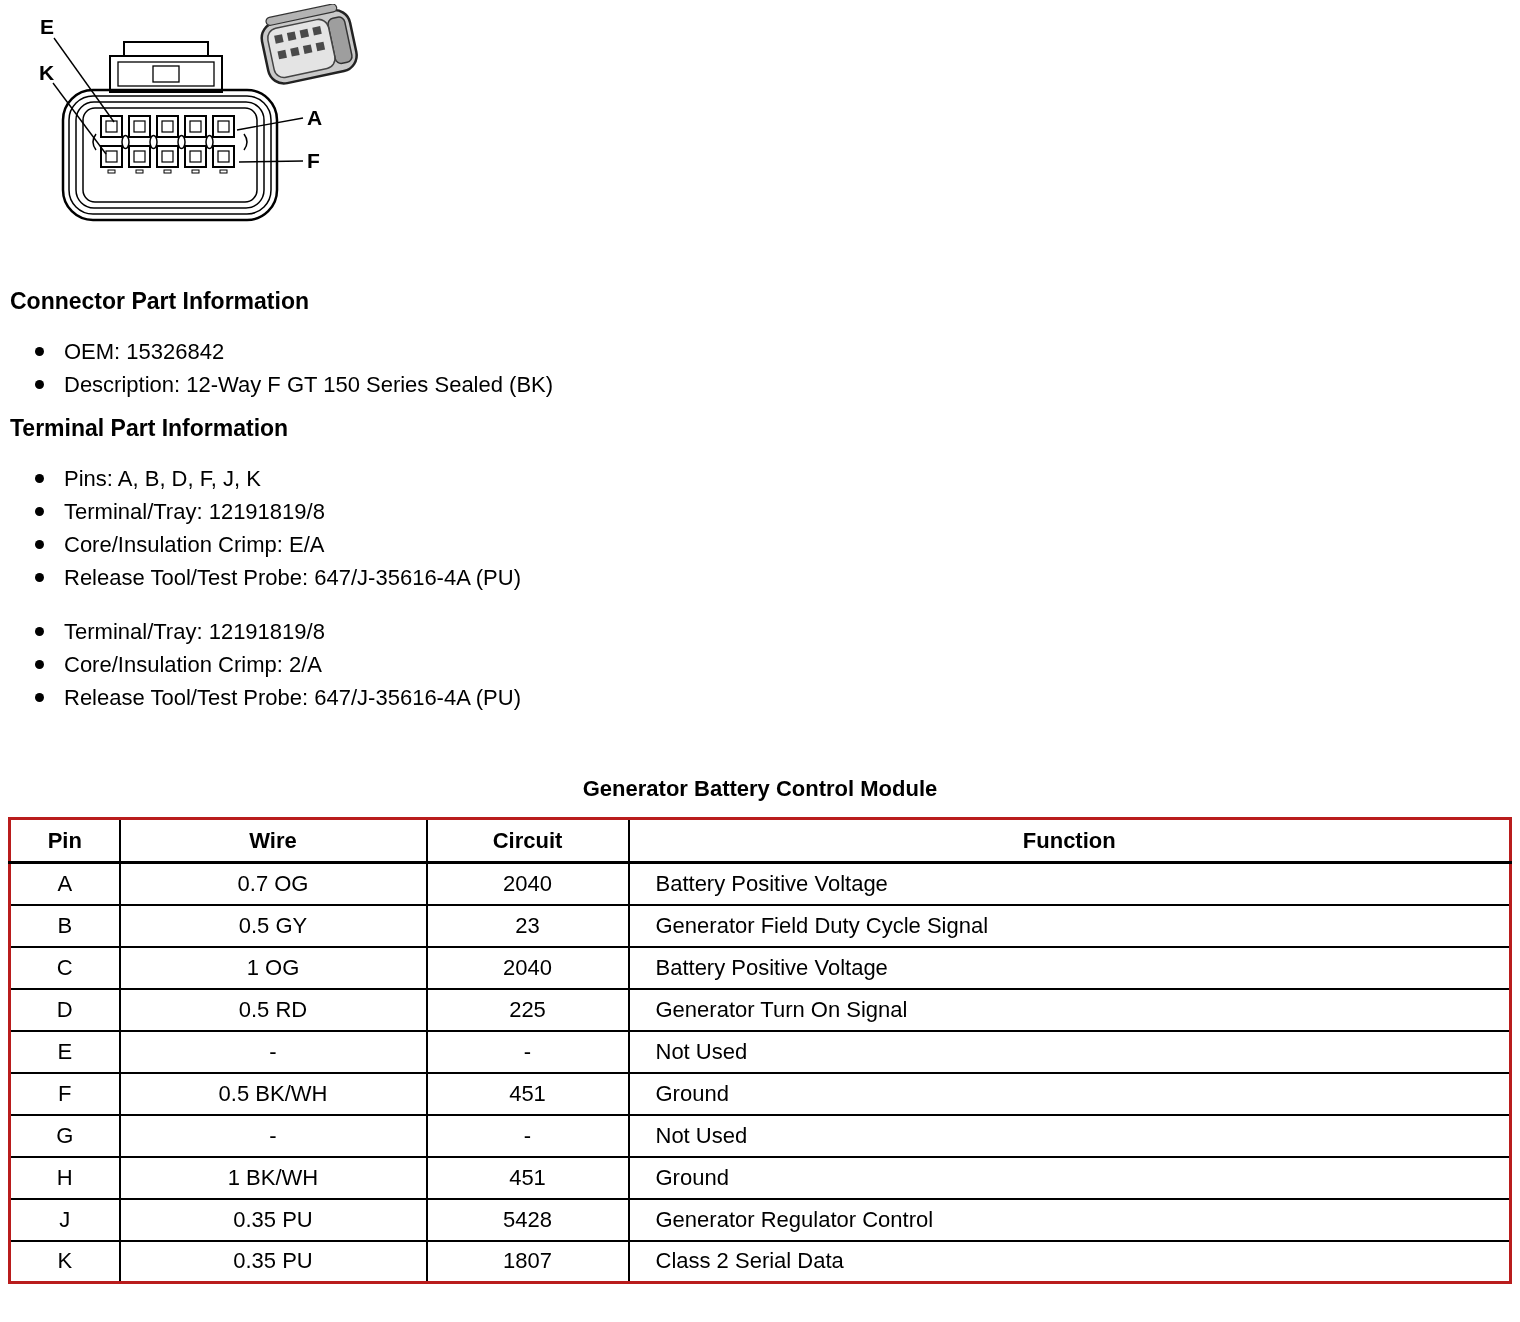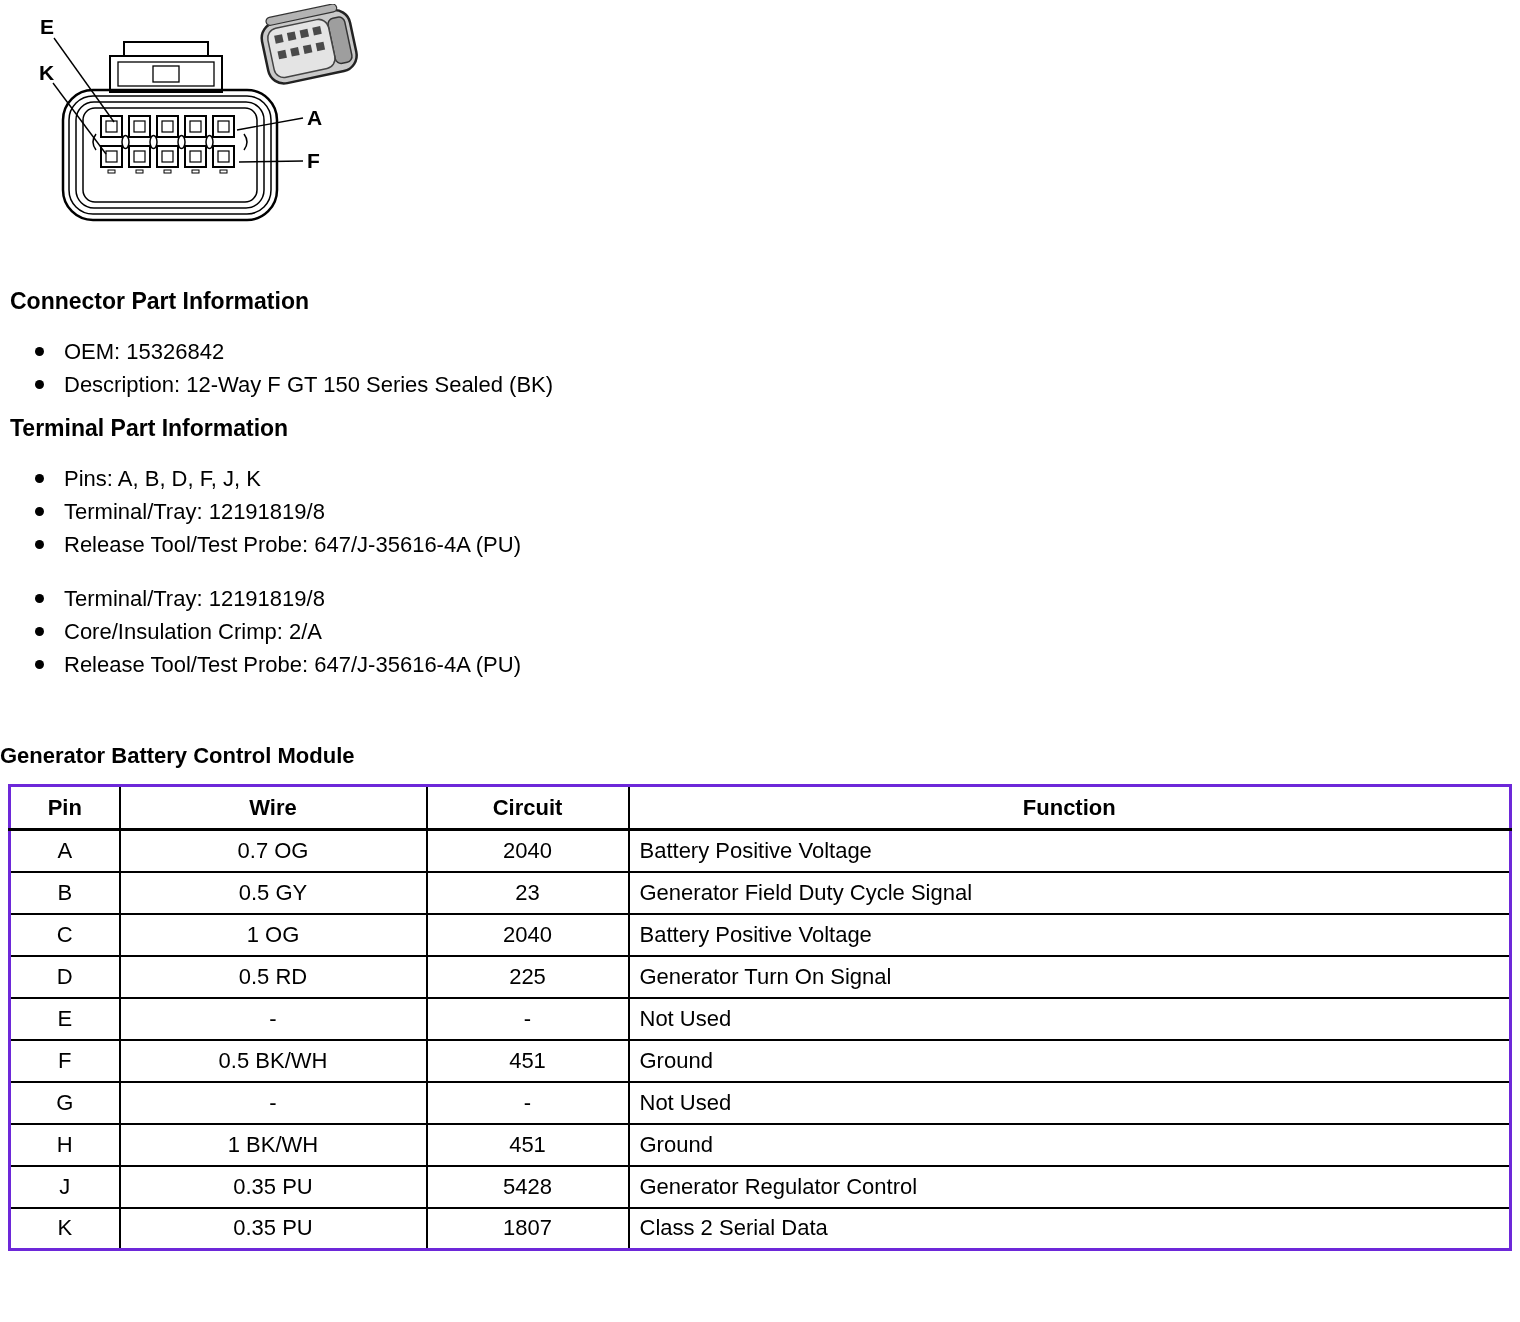--- a/index.html
+++ b/index.html
@@ -17,37 +17,37 @@
   .h-terminal { margin-top:14px; }
 
   ul.bullets { list-style:none; margin-top:21px; }
   ul.bullets li { position:relative; padding-left:64px; font-size:22px; line-height:33px; }
   ul.bullets li::before {
     content:""; position:absolute; left:35px; top:12px;
     width:9px; height:9px; border-radius:50%; background:#000;
   }
   ul.group2 { margin-top:21px; }
 
-  .table-title { margin-top:62px; font-size:22px; font-weight:bold; line-height:25px; }
+  .table-title { margin-top:62px; text-align:center; font-size:22px; font-weight:bold; line-height:25px; }
 
   table.pin-table {
     border-collapse:collapse; table-layout:fixed;
-    width:1504px; margin:16px auto 0 auto; border:3px solid #6d28d9;
+    width:1504px; margin:16px auto 0 auto; border:3px solid #b91c1c;
   }
   .pin-table th, .pin-table td {
     border:2px solid #000; font-size:22px; padding:0 8px;
     overflow:hidden; white-space:nowrap;
   }
   .pin-table td { height:42px; }
   .pin-table thead th { height:44px; font-weight:bold; text-align:center; border-bottom:3px solid #000; }
   col.c0 { width:110px; }
   col.c1 { width:307px; }
   col.c2 { width:202px; }
   td.col0, td.col1, td.col2 { text-align:center; }
-  td.col3 { text-align:left; padding-left:10px; }
+  td.col3 { text-align:left; padding-left:26px; }
 
   svg text.pinlabel { font-family:"Liberation Sans", sans-serif; font-size:21px; font-weight:bold; fill:#000; }
 </style>
 </head>
 <body>
 
 <div class="page">
 
   <svg class="diagram" width="364" height="244" viewBox="0 0 364 244">
 
@@ -138,20 +138,21 @@
   <h2 class="section-heading h-connector">Connector Part Information</h2>
   <ul class="bullets">
     <li>OEM: 15326842</li>
     <li>Description: 12-Way F GT 150 Series Sealed (BK)</li>
   </ul>
 
   <h2 class="section-heading h-terminal">Terminal Part Information</h2>
   <ul class="bullets">
     <li>Pins: A, B, D, F, J, K</li>
     <li>Terminal/Tray: 12191819/8</li>
+    <li>Core/Insulation Crimp: E/A</li>
     <li>Release Tool/Test Probe: 647/J-35616-4A (PU)</li>
   </ul>
   <ul class="bullets group2">
     <li>Terminal/Tray: 12191819/8</li>
     <li>Core/Insulation Crimp: 2/A</li>
     <li>Release Tool/Test Probe: 647/J-35616-4A (PU)</li>
   </ul>
 
   <div class="table-title">Generator Battery Control Module</div>
 

